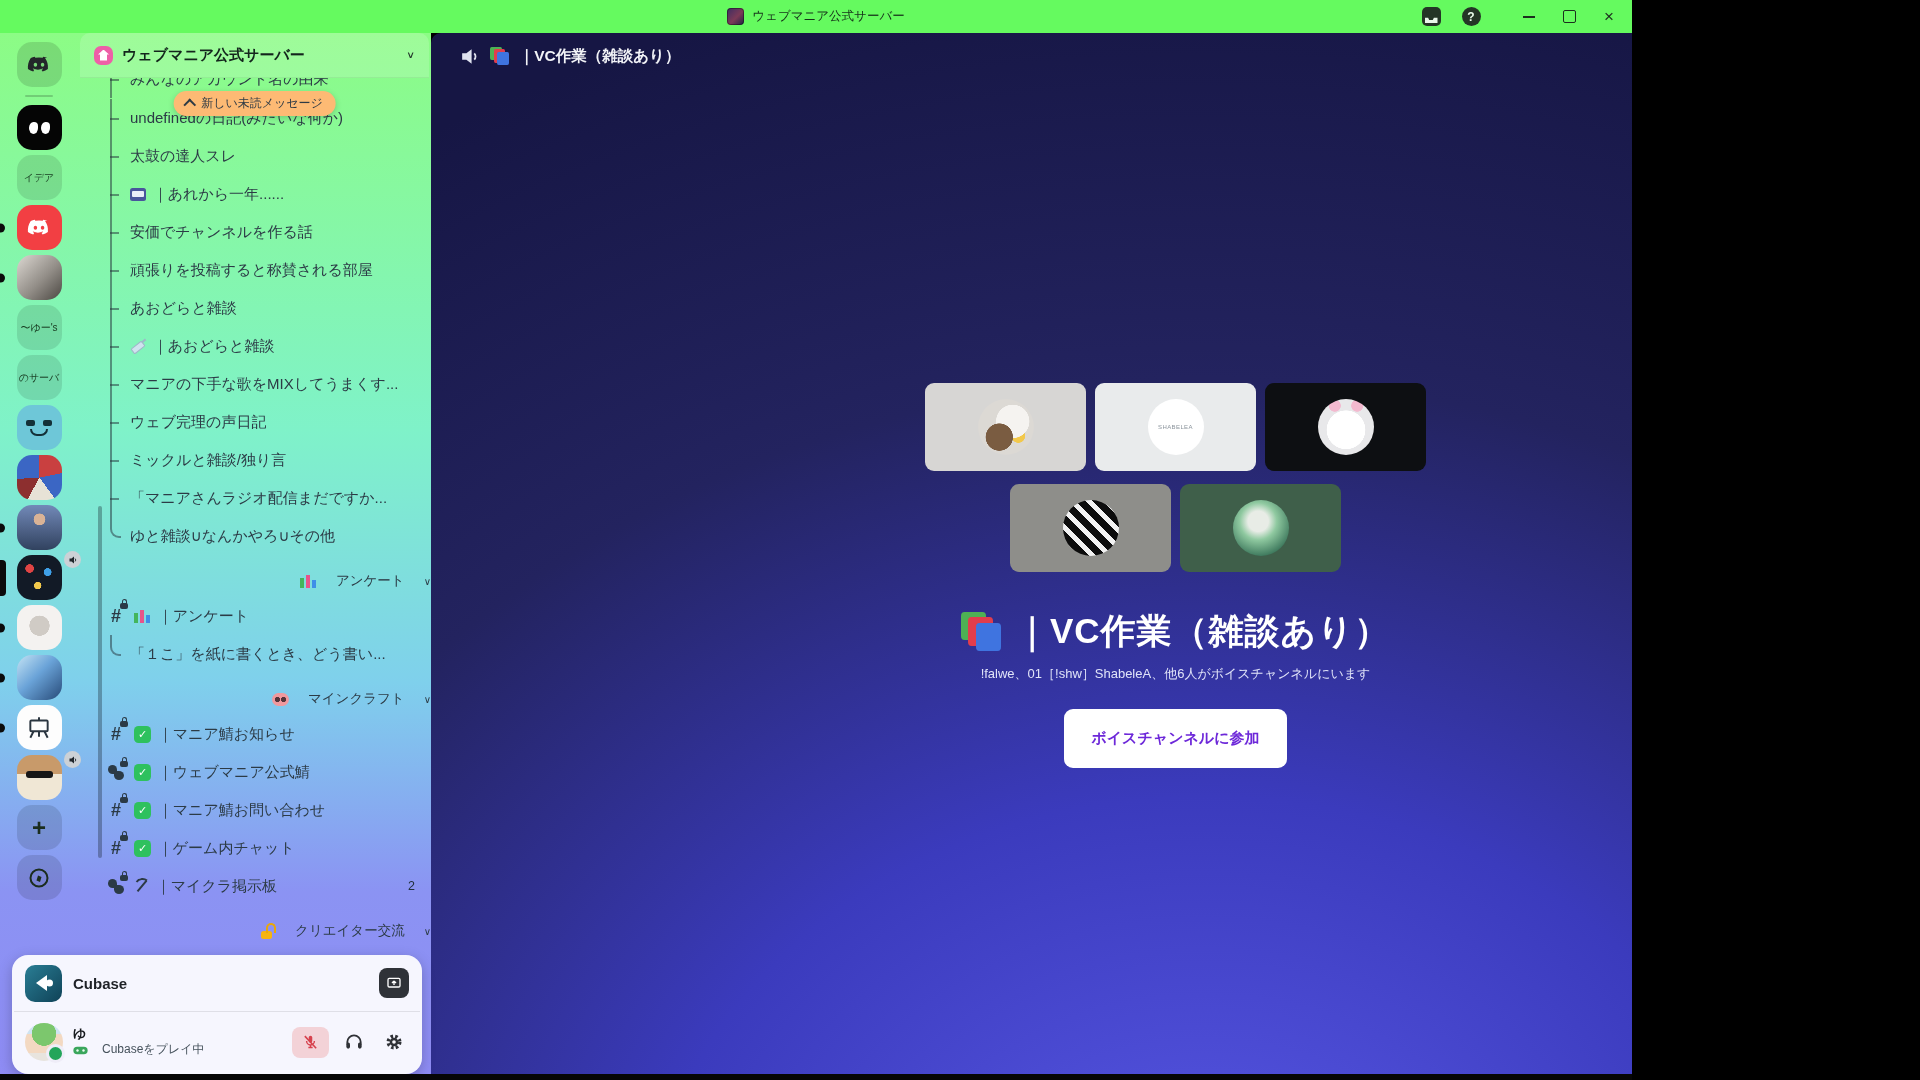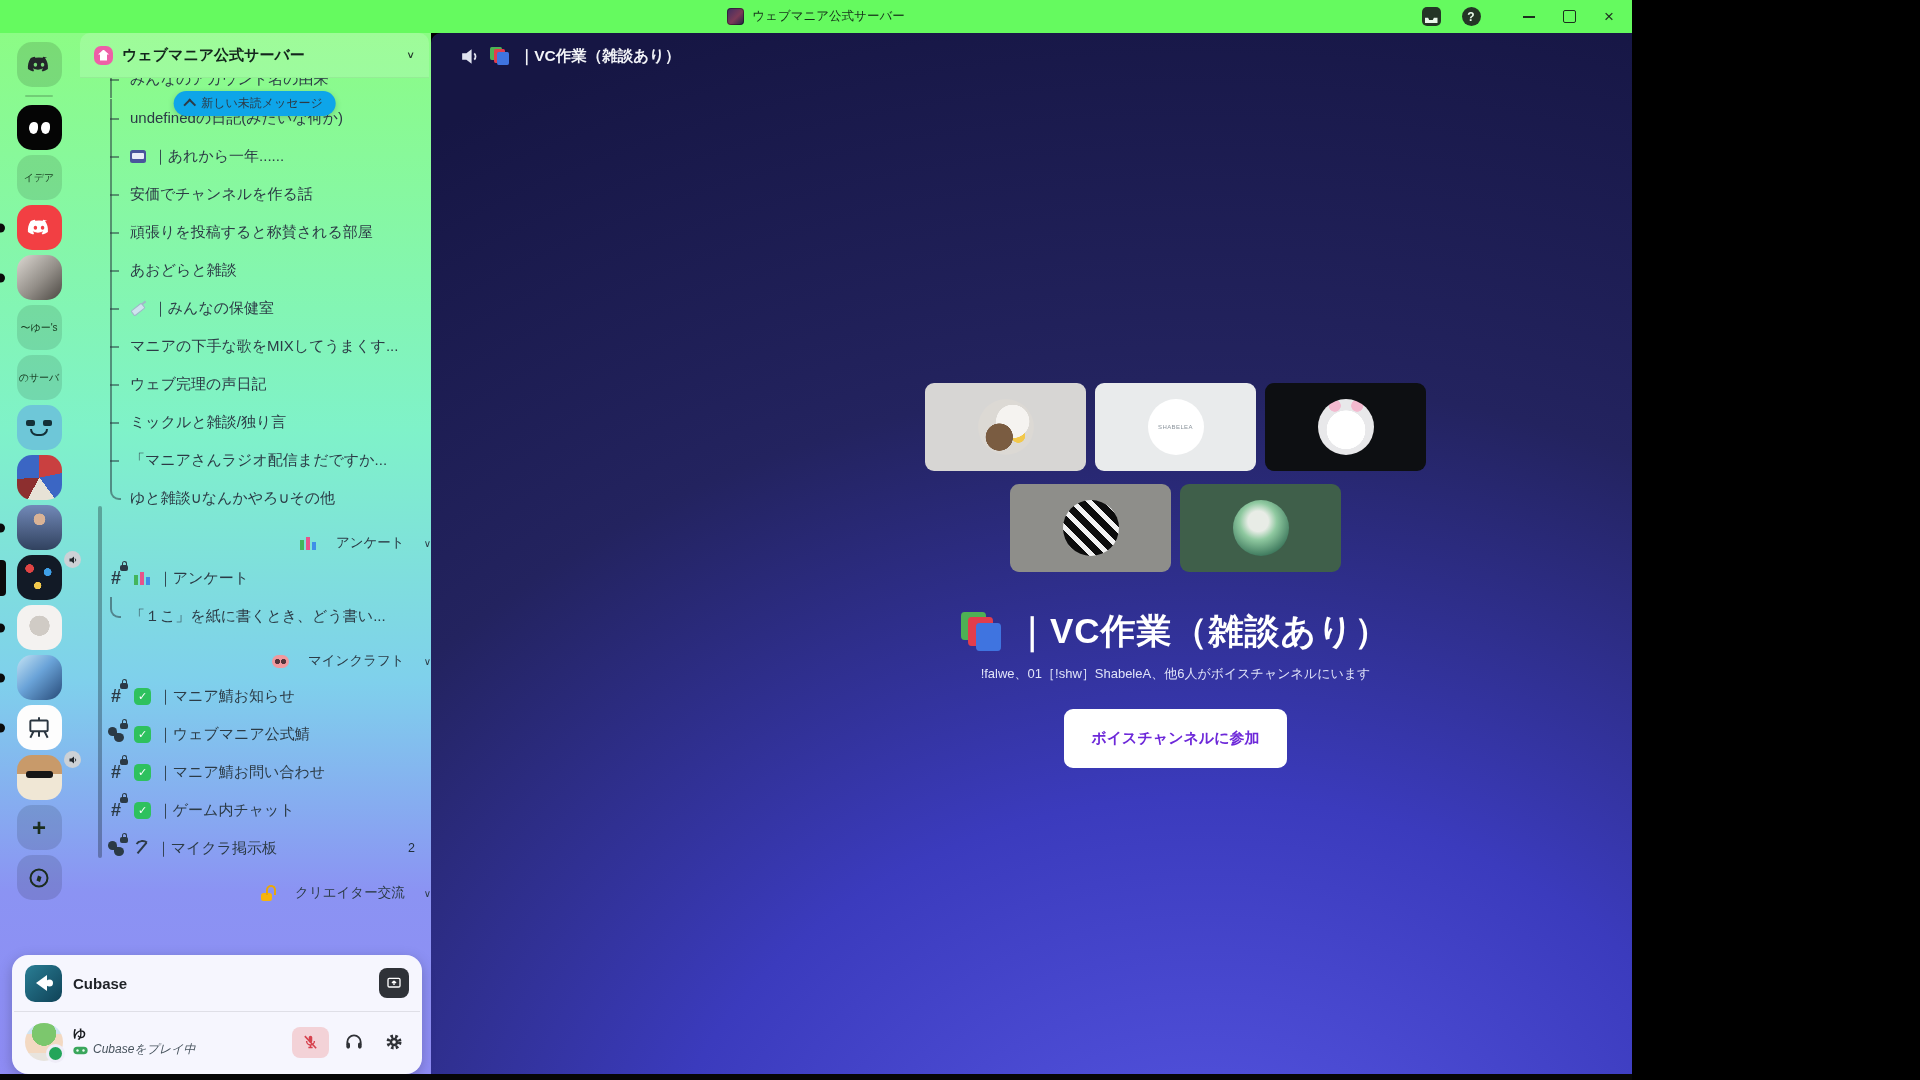--- a/index.html
+++ b/index.html
@@ -99,21 +99,21 @@
   .e-pick::before{content:"";position:absolute;left:7px;top:1px;width:2.2px;height:14px;background:#2c3a46;transform:rotate(40deg);}
   .e-pick::after{content:"";position:absolute;left:0px;top:0px;width:13px;height:13px;border:2.6px solid rgba(0,0,0,0);border-top-color:#2c3a46;border-radius:50%;transform:rotate(-8deg);}
   .books{position:relative;flex:none;}
   .books i{position:absolute;border-radius:14%;}
   .books .bk1{left:0;top:0;width:62%;height:72%;background:#4eb154;}
   .books .bk2{left:19%;top:14%;width:62%;height:72%;background:#e13d4d;}
   .books .bk3{left:38%;top:28%;width:62%;height:72%;background:#3f74e0;}
   .books-sm{width:19px;height:19px;}
   .books-lg{width:40px;height:40px;}
 
-  .unread-pill{position:absolute;left:50%;top:58px;transform:translateX(-50%);background:#0ea5e9;border-radius:13px;height:25px;display:flex;align-items:center;gap:6px;padding:0 13px;font-size:12px;color:#2e3a45;box-shadow:0 2px 6px rgba(0,0,0,.18);z-index:5;cursor:pointer;white-space:nowrap;}
+  .unread-pill{position:absolute;left:50%;top:58px;transform:translateX(-50%);background:#fdba74;border-radius:13px;height:25px;display:flex;align-items:center;gap:6px;padding:0 13px;font-size:12px;color:#2e3a45;box-shadow:0 2px 6px rgba(0,0,0,.18);z-index:5;cursor:pointer;white-space:nowrap;}
   .up-chev{width:7px;height:7px;border-left:2px solid #2e3a45;border-top:2px solid #2e3a45;transform:rotate(45deg) translateY(2px);}
   .scroll-thumb{position:absolute;left:20px;top:473px;width:4px;height:352px;background:rgba(15,25,35,.32);border-radius:2px;cursor:pointer;}
 
   
   .main{position:absolute;left:431px;top:0;width:1489px;height:100%;border-top-left-radius:10px;overflow:hidden;background:radial-gradient(105% 125% at 52% 118%,#5a5ae8 0%,#3b3bbd 36%,#23235f 68%,#161644 100%);}
   .m-header{height:46px;display:flex;align-items:center;gap:10px;padding:0 26px 0 28px;}
   .m-title{font-size:15.5px;font-weight:bold;color:#f2f3f7;}
   .bubble{margin-left:auto;width:21px;height:21px;background:#e8eaf0;border-radius:50%;position:relative;cursor:pointer;}
   .bubble::after{content:"";position:absolute;left:1px;bottom:-2px;width:8px;height:8px;background:#e8eaf0;clip-path:polygon(0 100%,100% 10%,55% 100%);}
   .hero{display:flex;flex-direction:column;align-items:center;margin-top:304px;}
@@ -138,21 +138,21 @@
   .cubase-icon::before{content:"";width:0;height:0;border-top:8px solid rgba(0,0,0,0);border-bottom:8px solid rgba(0,0,0,0);border-right:11px solid #fff;margin-right:5px;}
   .cubase-icon::after{content:"";position:absolute;right:9px;top:50%;transform:translateY(-50%);width:7px;height:7px;border-radius:50%;background:#fff;}
   .uc-activity-name{flex:1;font-size:15px;font-weight:600;color:#1e2126;}
   .stream-btn{width:30px;height:30px;border-radius:8px;background:#2f3238;border:none;display:flex;align-items:center;justify-content:center;cursor:pointer;padding:0;}
   .uc-divider{height:1px;background:rgba(0,0,0,.09);margin:0 2px;}
   .uc-user{height:60px;display:flex;align-items:center;gap:10px;padding:0 13px;}
   .uc-avatar{width:38px;height:38px;border-radius:50%;background:radial-gradient(circle at 50% 28%,#7cc76d 0 36%,rgba(0,0,0,0) 37%),linear-gradient(180deg,#cfe4f2 0 30%,#f3d9c2 30% 78%,#e8e4de 78% 100%);position:relative;flex:none;cursor:pointer;}
   .status-dot{position:absolute;right:-2px;bottom:-2px;width:13px;height:13px;border-radius:50%;background:#23a55a;border:3px solid #efedf8;box-sizing:content-box;}
   .uc-meta{flex:1;min-width:0;}
   .uc-name{font-size:13px;font-weight:bold;color:#15181c;line-height:1.25;}
-  .uc-status{display:flex;align-items:center;gap:5px;font-size:12px;color:#46525c;line-height:1.3;font-style:italic;}
+  .uc-status{display:flex;align-items:center;gap:14px;font-size:12px;color:#46525c;line-height:1.3;}
   .uc-actions{display:flex;align-items:center;gap:9px;}
   .mic-btn{width:37px;height:31px;border-radius:8px;background:#f3d2d7;border:none;display:flex;align-items:center;justify-content:center;cursor:pointer;padding:0;}
   .icon-btn{width:31px;height:31px;background:none;border:none;display:flex;align-items:center;justify-content:center;cursor:pointer;padding:0;}
 
   .bottom-bar{position:absolute;left:0;bottom:0;width:100%;height:6px;background:#060606;z-index:50;}
 </style>
 </head>
 <body>
 
 <div class="stage">
@@ -304,39 +304,43 @@
               <span class="branch mid"></span>
               <span class="txt">みんなのアカウント名の由来</span>
             </div>
         </div>
         <div class="row">
           <span class="branch mid"></span>
             <span class="txt">undefinedの日記(みたいな何か)</span>
         </div>
         <div class="row">
           <span class="branch mid"></span>
+            <span class="txt">太鼓の達人スレ</span>
+        </div>
+        <div class="row">
+          <span class="branch mid"></span>
             <span class="ch-emoji e-film"></span>
             <span class="txt">｜あれから一年......</span>
         </div>
         <div class="row">
           <span class="branch mid"></span>
             <span class="txt">安価でチャンネルを作る話</span>
         </div>
         <div class="row">
           <span class="branch mid"></span>
             <span class="txt">頑張りを投稿すると称賛される部屋</span>
         </div>
         <div class="row">
           <span class="branch mid"></span>
             <span class="txt">あおどらと雑談</span>
         </div>
         <div class="row">
           <span class="branch mid"></span>
             <span class="ch-emoji e-syringe"></span>
-            <span class="txt">｜みんなの保健室</span>
+            <span class="txt">｜あおどらと雑談</span>
         </div>
         <div class="row">
           <span class="branch mid"></span>
             <span class="txt">マニアの下手な歌をMIXしてうまくす...</span>
         </div>
         <div class="row">
           <span class="branch mid"></span>
             <span class="txt">ウェブ完理の声日記</span>
         </div>
         <div class="row">

